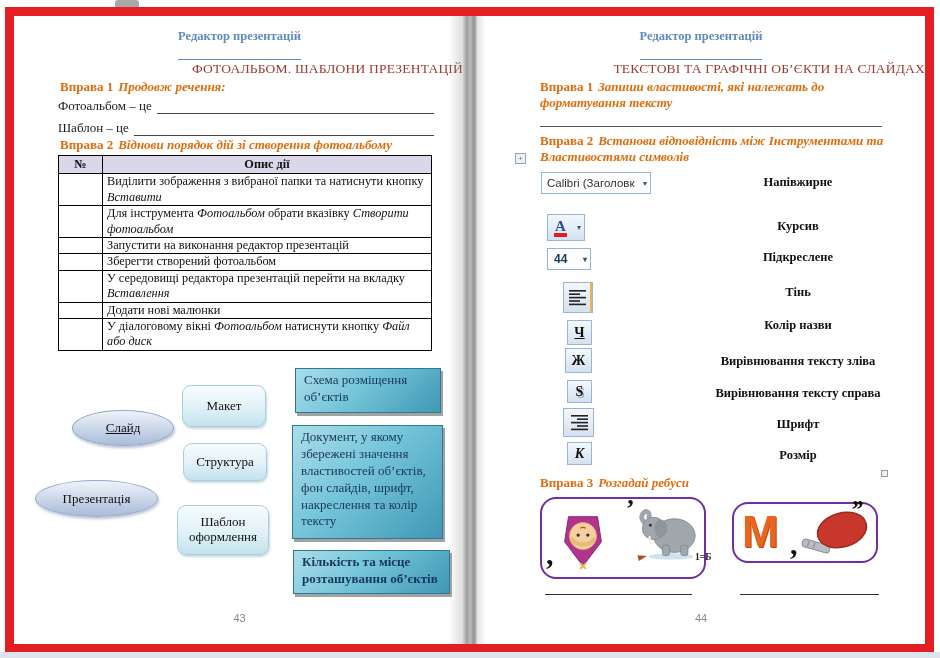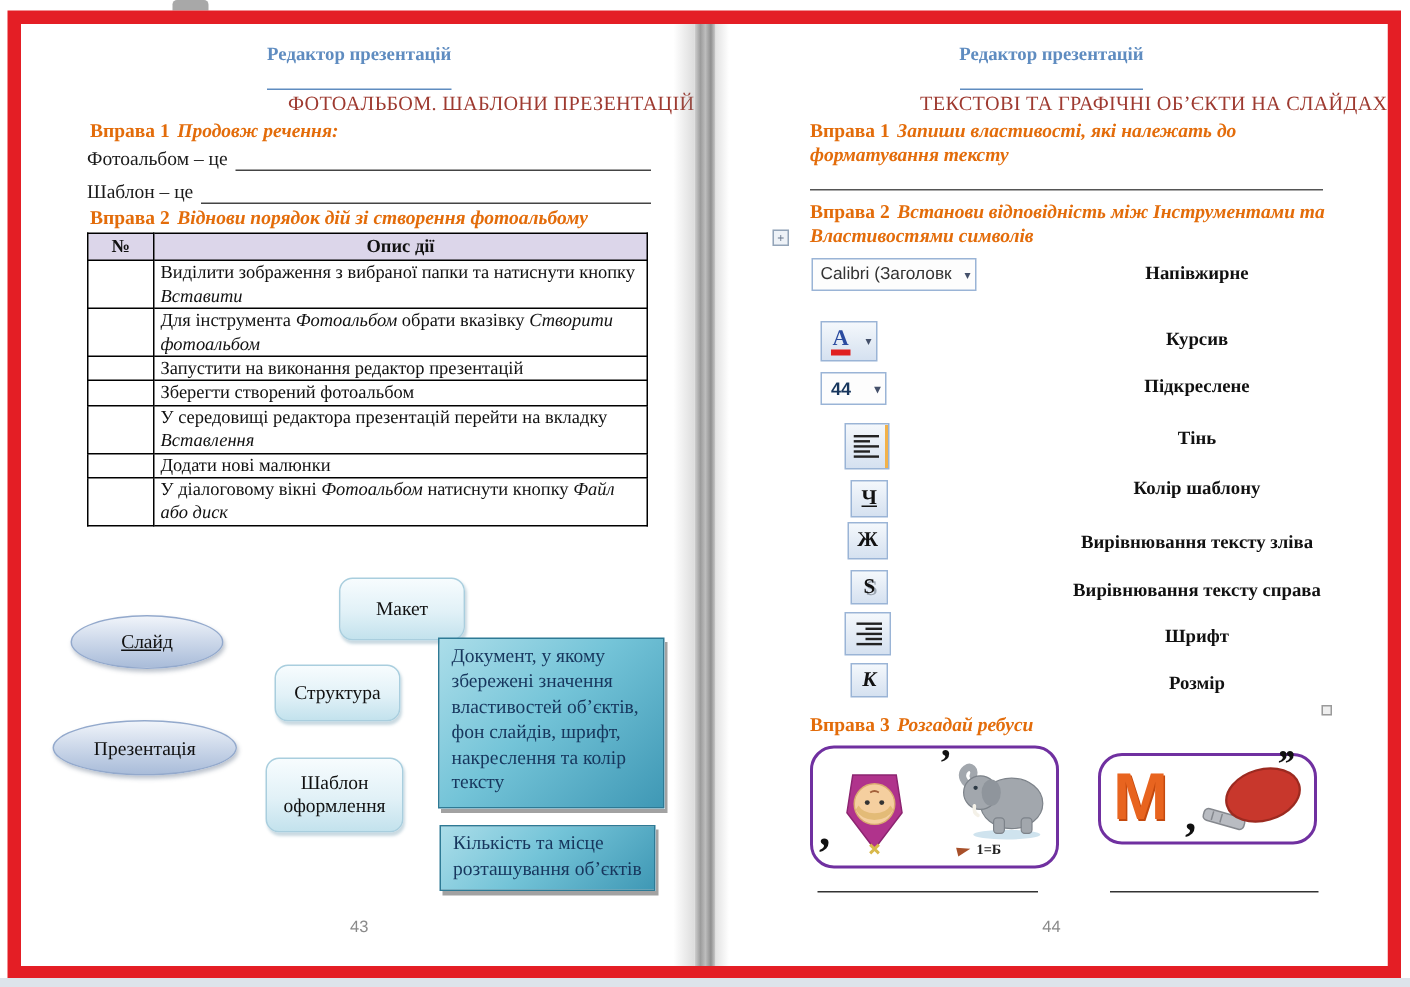--- a/index.html
+++ b/index.html
@@ -98,22 +98,22 @@
   .btn-k  { left:90px; top:426px; width:25px; height:23px; }
   .btn-k .glyph { font-style:italic; }
   .match-label { position:absolute; left:196px; width:250px; text-align:center;
     font-size:12.5px; font-weight:bold; color:#111; }
 
   .rebus { position:absolute; border:2.5px solid #7030a0; border-radius:16px; background:#fff; }
   .rebus .comma { position:absolute; font-size:30px; font-weight:bold; color:#111; line-height:1; }
   .rebus .apos  { position:absolute; font-size:26px; font-weight:bold; color:#111; line-height:1; letter-spacing:-2px; }
   .rebus1 { left:63px; top:481px; width:166px; height:82px; }
   .rebus2 { left:255px; top:486px; width:146px; height:61px; }
-  .rebus-note { position:absolute; left:96px; top:63px; display:flex; align-items:center;
-    font-size:9.5px; font-weight:bold; color:#222; }
+  .rebus-note { position:absolute; left:96px; top:53px; display:flex; align-items:center;
+    font-size:9.5px; font-weight:bold; color:#222;gap:44px; }
   .note-arrow { width:0; height:0; border-left:9px solid #a8502a;
     border-top:3px solid transparent; border-bottom:3px solid transparent;
     transform:rotate(-14deg); margin-right:4px; }
   .bigM { position:absolute; left:8px; top:0px; font-family:"Liberation Sans", sans-serif;
     font-size:44px; font-weight:bold; color:#e8641f; line-height:56px;
     text-shadow:1px 1px 0 #c4490e; }
   .ans-line { position:absolute; border-top:1.3px solid #333; }
   .resize-handle { position:absolute; left:404px; top:454px; width:7px; height:7px;
     border:1px solid #9a9a9a; background:#efefef; }
 </style>
@@ -178,39 +178,40 @@
           <td><span>Додати нові малюнки</span></td>
         </tr>
         <tr>
           <td class="cell-num"></td>
           <td><span>У діалоговому вікні </span><span class="it">Фотоальбом</span><span> натиснути кнопку </span><span class="it">Файл або диск</span></td>
         </tr>
       </tbody>
   </table>
 
 
-  <div class="oval" style="left:31px; top:394px; width:102px; height:36px;text-decoration:underline;">
+  <div class="oval" style="left:56px; top:394px; width:102px; height:36px;text-decoration:underline;">
       <span>Слайд</span>
     </div>
   <div class="oval" style="left:19px; top:464px; width:123px; height:37px;">
       <span>Презентація</span>
     </div>
 
-  <div class="lightbtn" style="left:166px; top:369px; width:84px; height:42px;margin-left:44px;">
+  <div class="lightbtn" style="left:166px; top:369px; width:84px; height:42px;">
       <span>Макет</span>
     </div>
   <div class="lightbtn" style="left:167px; top:427px; width:84px; height:38px;">
       <span>Структура</span>
     </div>
   <div class="lightbtn" style="left:161px; top:489px; width:92px; height:50px;">
       <span>Шаблон оформлення</span>
     </div>
 
+  <div class="tealbox" style="left:279px; top:352px; width:146px; height:45px;"><span>Схема розміщення об’єктів</span></div>
   <div class="tealbox" style="left:276px; top:409px; width:151px; height:114px;"><span>Документ, у якому збережені значення властивостей об’єктів, фон слайдів, шрифт, накреслення та колір тексту</span></div>
-  <div class="tealbox" style="left:277px; top:534px; width:144px; height:44px;"><span>Кількість та місце розташування об’єктів</span></div>
+  <div class="tealbox" style="left:277px; top:534px; width:157px; height:44px;font-weight:bold;"><span>Кількість та місце розташування об’єктів</span></div>
 
   <div class="page-num">43</div>
 </div>
 
 <div class="page page-right">
   <div class="running-head"><span>Редактор презентацій</span></div>
   <div class="page-title">ТЕКСТОВІ ТА ГРАФІЧНІ ОБ’ЄКТИ НА СЛАЙДАХ</div>
 
   <div class="ex-line" style="left:63px; top:63px; width:348px;">
     <span>Вправа 1</span><span class="ex-task">Запиши властивості, які належать до форматування тексту</span>
@@ -267,21 +268,21 @@
     </svg>
   </div>
   <div class="tool letterbtn btn-k">
       <span class="glyph">К</span>
     </div>
 
   <div class="match-label" style="top:159px;">Напівжирне</div>
   <div class="match-label" style="top:203px;">Курсив</div>
   <div class="match-label" style="top:234px;">Підкреслене</div>
   <div class="match-label" style="top:269px;">Тінь</div>
-  <div class="match-label" style="top:302px;">Колір шаблону</div>
+  <div class="match-label" style="top:302px;">Колір назви</div>
   <div class="match-label" style="top:338px;">Вирівнювання тексту зліва</div>
   <div class="match-label" style="top:370px;">Вирівнювання тексту справа</div>
   <div class="match-label" style="top:401px;">Шрифт</div>
   <div class="match-label" style="top:432px;">Розмір</div>
 
   <div class="resize-handle"></div>
 
   <div class="ex-line" style="left:63px; top:459px;">
     <span>Вправа 3</span><span class="ex-task">Розгадай ребуси</span>
   </div>

